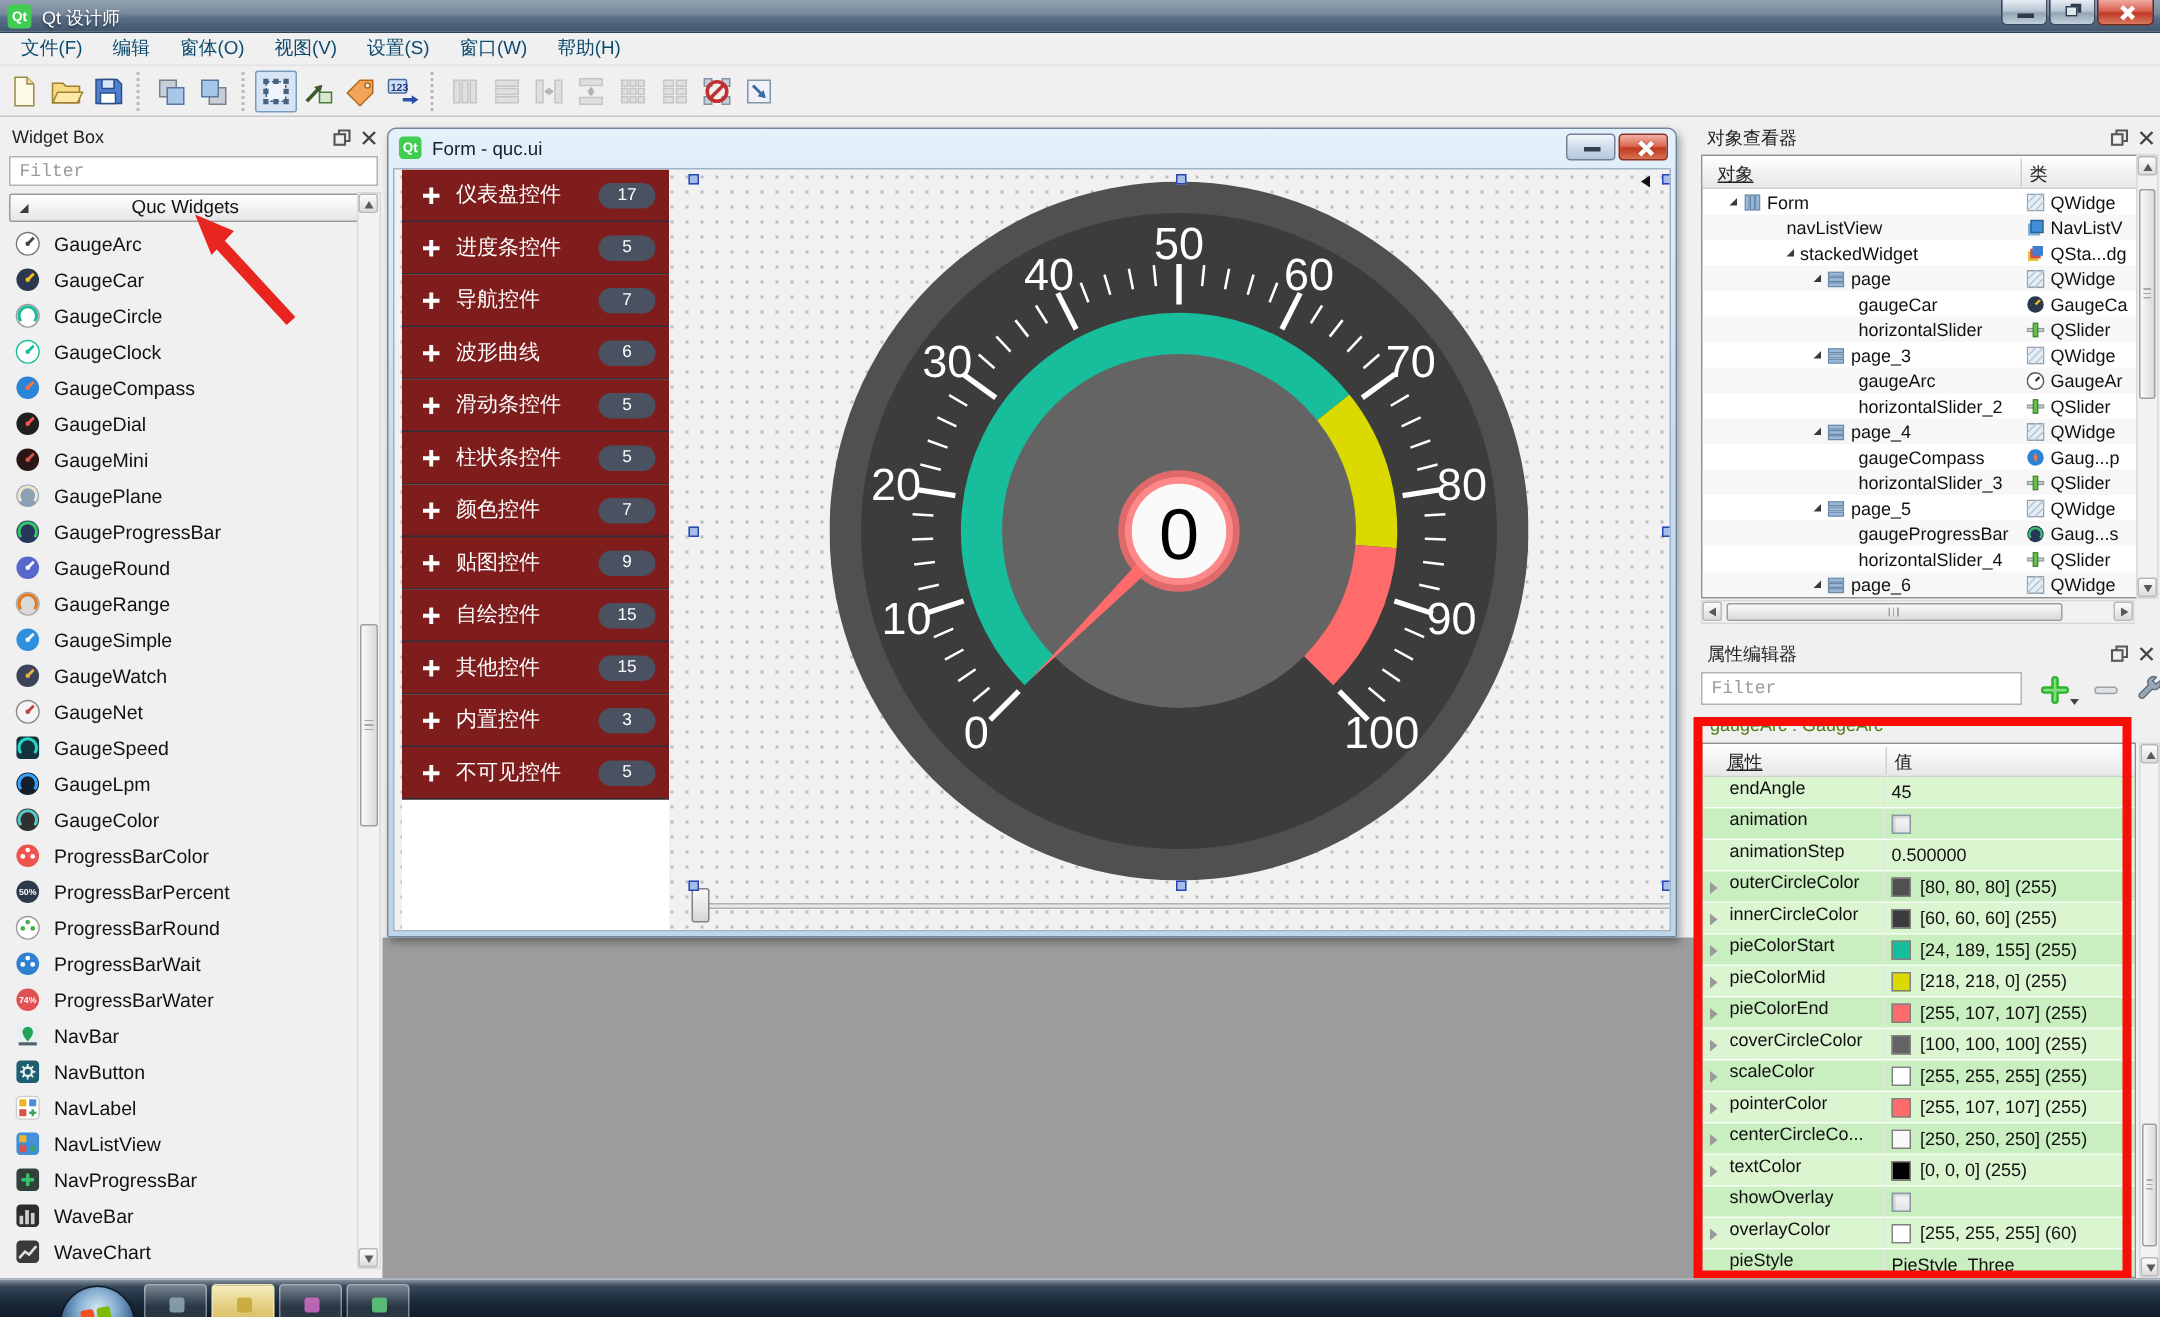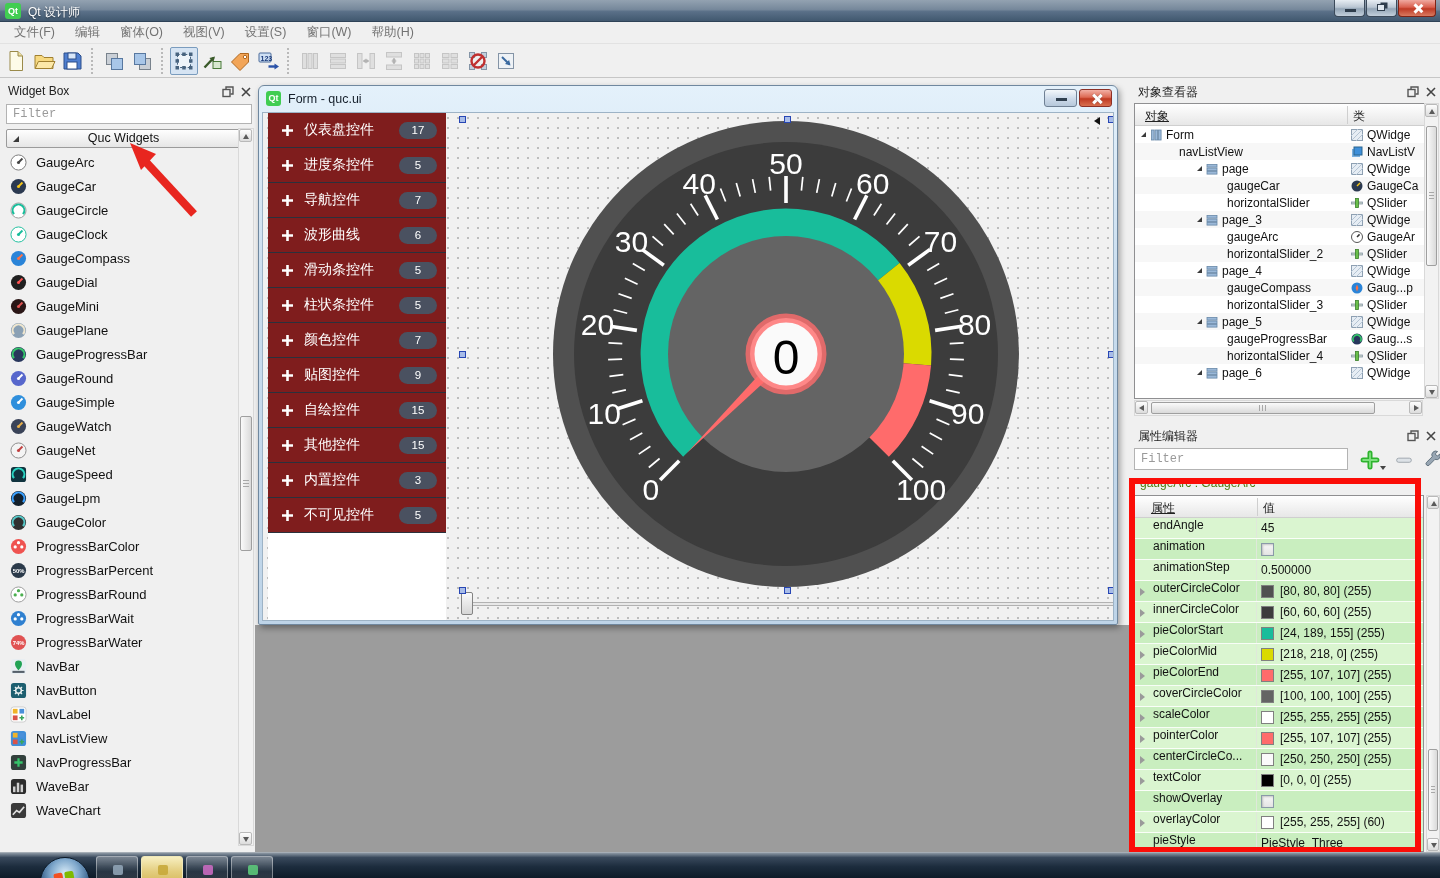--- a/index.html
+++ b/index.html
@@ -22,21 +22,21 @@
   .win-btn.close { width:38px; background:linear-gradient(180deg,#f0a9a0,#d95f4e 45%,#bf3a25 55%,#d97a60); border-color:#7e2416; }
   .glyph-min { position:absolute; left:10px; top:9px; width:11px; height:3px; background:#2e3d4c; }
   .glyph-restore { position:absolute; left:10px; top:4px; width:8px; height:7px; border:1.5px solid #2e3d4c; background:#dfe7ee; box-shadow:3px -2px 0 -0.5px #2e3d4c; }
   .glyph-x { position:absolute; left:13px; top:3px; width:11px; height:11px; }
   .glyph-x:before,.glyph-x:after { content:""; position:absolute; left:5px; top:0; width:2.5px; height:11px; background:#fff; }
   .glyph-x:before { transform:rotate(45deg); } .glyph-x:after { transform:rotate(-45deg); }
 
   
   .menubar { position:absolute; left:0; top:22px; width:1440px; height:22px; background:#f0f0f0;
     border-bottom:1px solid #e2e2e2; display:flex; align-items:center; padding-left:4px; }
-  .menu-item { padding:3px 10px; font-size:12.5px; color:#737373; }
+  .menu-item { padding:3px 10px; font-size:12.5px; color:#0c4a6e; }
   .toolbar { position:absolute; left:0; top:44px; width:1440px; height:34px; background:#f0f0f0;
     border-bottom:1px solid #c6c6c6; display:flex; align-items:center; padding-left:2px; }
   .tb-sep { width:4px; height:26px; margin:0 5px; border-left:2px dotted #b9b9b9; }
   .tb-btn { width:28px; height:28px; display:flex; align-items:center; justify-content:center; border:1px solid transparent; border-radius:2px; }
   .tb-btn svg { width:24px; height:24px; }
   .tb-btn.pressed { background:#d6e4f3; border-color:#7a9cbe; }
   .tb-btn.disabled svg { filter:grayscale(1); opacity:.45; }
 
   
   .widgetbox { position:absolute; left:2px; top:82px; width:253px; height:770px; background:#f0f0f0; }
@@ -115,21 +115,21 @@
 
   
   .inspector { position:absolute; left:1132px; top:82px; width:308px; height:341px; background:#f0f0f0; }
   .ins-table { position:absolute; left:2px; top:21px; width:304px; height:296px; background:#fff; border:1px solid #8f8f91; overflow:hidden; }
   .tbl-header { position:relative; height:22px; background:linear-gradient(180deg,#ffffff,#e7e7e7); border-bottom:1px solid #cfcfcf; }
   .tbl-header .col1 { position:absolute; left:10px; top:4px; color:#222;text-decoration:underline; }
   .tbl-header .col2 { position:absolute; left:218px; top:4px; color:#222; }
   .tbl-header .colsep { position:absolute; left:212px; top:2px; width:1px; height:18px; background:#cfcfcf; }
   .ins-row { position:relative; height:17px; display:flex; align-items:center; font-size:12px; }
   .ins-row:nth-child(even){ background:#f7f7f7; }
-  .ins-obj { display:flex; align-items:center; overflow:hidden; white-space:nowrap; flex:1; }
+  .ins-obj { display:flex; align-items:center; overflow:hidden; white-space:nowrap; flex:1;margin-left:12px; }
   .ins-cls { position:absolute; left:216px; width:86px; display:flex; align-items:center; overflow:hidden; white-space:nowrap; }
   .ins-cls svg { margin-right:4px; flex:0 0 12px; }
   .ins-obj svg { margin-right:4px; flex:0 0 12px; }
   .ins-exp { width:0; height:0; border-left:5px solid transparent; border-bottom:5px solid #3a3a3a; margin-right:4px; }
 
   .propeditor { position:absolute; left:1132px; top:426px; width:308px; height:426px; background:#f0f0f0; }
   .pe-filter { position:absolute; left:2px; top:22px; width:214px; height:22px; border:1px solid #b3b3b3; background:#fff;
     font-family:"Liberation Mono","DejaVu Sans Mono",monospace; font-size:12px; padding:0 6px; color:#333; }
   .pe-filter::placeholder { color:#9a9a9a; }
   .pe-btn { position:absolute; top:21px; height:25px; display:flex; align-items:center; justify-content:center; }
@@ -445,20 +445,27 @@
           </svg>
           <span>GaugeProgressBar</span>
         </div>
         <div class="wb-item">
           <svg viewBox="0 0 18 18" width="17" height="17">
             <circle cx="9" cy="9" r="8" fill="#5767cc"></circle>
             <line x1="9" y1="9" x2="13.2" y2="4.8" stroke="#ffffff" stroke-width="2"></line>
             <circle cx="9" cy="9" r="1.6" fill="#ffffff"></circle>
           </svg>
           <span>GaugeRound</span>
+        </div>
+        <div class="wb-item">
+          <svg viewBox="0 0 18 18" width="17" height="17">
+            <circle cx="9" cy="9" r="8" fill="#d9d9d9" stroke="#aaaaaa"></circle>
+            <path d="M4.2 12.8a6.2 6.2 0 1 1 9.6 0" fill="none" stroke="#e07820" stroke-width="2.2"></path>
+          </svg>
+          <span>GaugeRange</span>
         </div>
         <div class="wb-item">
           <svg viewBox="0 0 18 18" width="17" height="17">
             <circle cx="9" cy="9" r="8" fill="#2f8fdc"></circle>
             <line x1="9" y1="9" x2="13.2" y2="4.8" stroke="#ffffff" stroke-width="2"></line>
             <circle cx="9" cy="9" r="1.6" fill="#ffffff"></circle>
           </svg>
           <span>GaugeSimple</span>
         </div>
         <div class="wb-item">
@@ -859,20 +866,35 @@
             <div class="ins-cls">
               <svg width="12" height="12" viewBox="0 0 12 12">
                 <rect x="1" y="3" width="8" height="8" fill="#7ab0e0"></rect>
                 <rect x="3" y="1" width="8" height="8" fill="#3f8fd9" stroke="#28648f"></rect>
               </svg>
               <span>NavListV</span>
             </div>
           </div>
           <div class="ins-row">
             <div class="ins-obj">
+              <span style="display:inline-block;width:44px"></span>
+              <span class="ins-exp"></span>
+              <span>stackedWidget</span>
+            </div>
+            <div class="ins-cls">
+              <svg width="12" height="12" viewBox="0 0 12 12">
+                <rect x="1" y="4.5" width="7" height="6.5" fill="#e8c030"></rect>
+                <rect x="2.5" y="2.8" width="7" height="6.5" fill="#d05050"></rect>
+                <rect x="4" y="1" width="7" height="6.5" fill="#4080d0"></rect>
+              </svg>
+              <span>QSta...dg</span>
+            </div>
+          </div>
+          <div class="ins-row">
+            <div class="ins-obj">
               <span style="display:inline-block;width:62px"></span>
               <span class="ins-exp"></span>
               <svg width="12" height="12" viewBox="0 0 12 12">
                 <g fill="#9ab8d8" stroke="#6888a8" stroke-width="0.8">
                   <rect x="1" y="1.5" width="10" height="2.6"></rect>
                   <rect x="1" y="5" width="10" height="2.6"></rect>
                   <rect x="1" y="8.5" width="10" height="2.6"></rect>
                 </g>
               </svg>
               <span>page</span>

